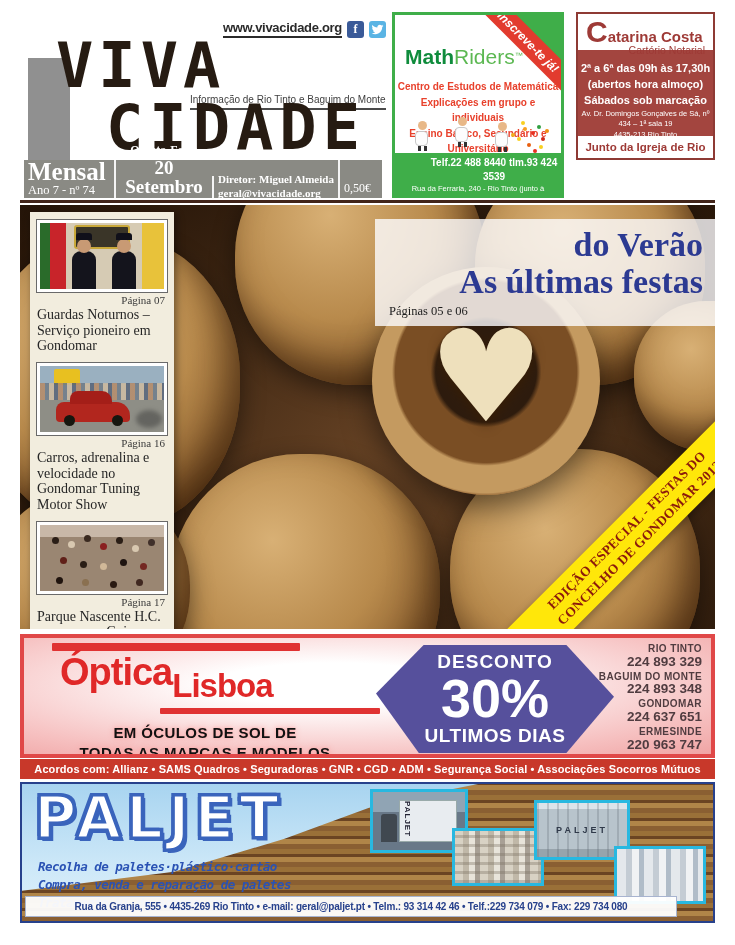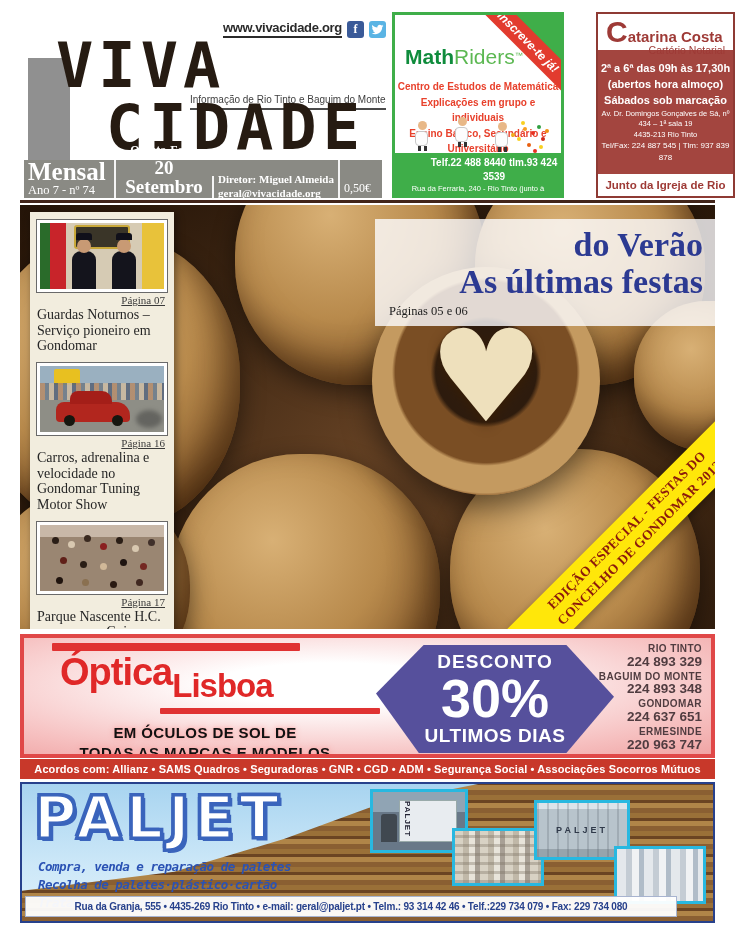--- a/index.html
+++ b/index.html
@@ -47,21 +47,21 @@
   .kid .kb { width:13px; height:15px; background:#fdfdfd; border:1px solid #c8c8c8; border-radius:4px; margin-top:1px; }
   .kid .kl { width:9px; height:5px; border-left:3px solid #333; border-right:3px solid #333; margin:0 auto; }
   .confetti { position:absolute; right:34px; top:10px; width:4px; height:4px; border-radius:50%; background:#f8a020;
     box-shadow:8px 4px 0 #e83020, -6px 10px 0 #f8d020, 14px -2px 0 #30a040, 4px 16px 0 #e86010, -12px 6px 0 #f0b020, 18px 10px 0 #d02818, -2px -6px 0 #f8d020, 10px 22px 0 #e83020, 22px 2px 0 #f09010, 16px 18px 0 #f8d020; }
   .mr-foot { position:absolute; bottom:0; left:0; width:100%; height:42px; background:#3fae49; color:#fff; text-align:center; padding-top:3px; }
   .mr-phone { font:bold 10px "Liberation Sans", sans-serif; line-height:1.4;margin-left:32px; }
   .mr-addr { font:7.5px "Liberation Sans", sans-serif; line-height:1.4; }
   .mr-web { font:bold 9px "Liberation Sans", sans-serif; line-height:1.5; cursor:pointer; }
 
   
-  .ad-notary { position:absolute; left:596px; top:12px; width:139px; height:186px; background:#a3453f; border:2px solid #8e3a34; overflow:hidden; }
+  .ad-notary { position:absolute; left:576px; top:12px; width:139px; height:148px; background:#a3453f; border:2px solid #8e3a34; overflow:hidden; }
   .cat-top { position:absolute; top:0; left:0; width:100%; height:36px; background:#fff; padding:3px 8px 0; }
   .cat-name { font:bold 15px "Liberation Sans", sans-serif; color:#9e3a36; line-height:1; }
   .cat-name::first-letter { font-size:200%; }
   .cat-sub { text-align:right; font:10.5px "Liberation Sans", sans-serif; color:#9e3a36; margin-top:-3px; }
   .cat-body { position:absolute; top:36px; bottom:22px; left:0; right:0; color:#fff; text-align:center; }
   .cat-hours { margin-top:11px; font:bold 11px "Liberation Sans", sans-serif; line-height:1.45; }
   .cat-box { background:#fff; margin:9px 7px 7px; padding:4px 1px; border-radius:2px; color:#141414; font:bold 8.5px "Liberation Sans", sans-serif; line-height:1.5; }
   .cat-addr { font:7.5px "Liberation Sans", sans-serif; line-height:1.4; }
   .cat-addr3 { font:8px "Liberation Sans", sans-serif; line-height:1.5; }
   .cat-foot { position:absolute; bottom:0; left:0; width:100%; height:22px; background:#fff; color:#9e3a36; font:bold 11.5px "Liberation Sans", sans-serif; line-height:22px; text-align:center; }
@@ -86,21 +86,21 @@
   .headline-line { display:block; text-align:right; font:bold 34px "Liberation Serif", serif; color:#2c3a92; line-height:1.08; }
   .pages-ref { font:12.5px "Liberation Serif", serif; color:#1c1c1c; margin-top:4px; }
   .ribbon { position:absolute; left:458px; top:308px; width:310px; padding:6px 25px; background:#ffe70a; transform:rotate(-45deg); z-index:5;
     text-align:center; font:bold 13.5px "Liberation Serif", serif; color:#8c1a0c; line-height:1.3; letter-spacing:.3px; box-shadow:0 2px 8px rgba(0,0,0,.35); }
 
   
   .sidebar { position:absolute; left:10px; top:7px; width:144px; background:#f2edde; padding:8px 7px 6px; z-index:4; box-shadow:2px 3px 8px rgba(0,0,0,.45); }
   .story { margin-bottom:9px; }
   .story:last-child { margin-bottom:0; }
   .thumb { position:relative; width:100%; height:72px; border:3px solid #fff; outline:1px solid #6a6a6a; overflow:hidden; }
-  .pageref { text-align:right; font:11px "Liberation Serif", serif; color:#3a3a3a; margin:2px 2px 1px 0;text-decoration:underline; }
+  .pageref { text-align:right; font:11px "Liberation Serif", serif; color:#3a3a3a; margin:2px 2px 1px 0; }
   .story-title { font:14px "Liberation Serif", serif; color:#262626; line-height:1.12; }
   
   .t1 { background:linear-gradient(90deg, #2a6b2a 0 10px, #c8242a 10px 26px, #d6cbb4 26px 102px, #e8c23a 102px 100%); }
   .t1-emblem { position:absolute; left:34px; top:2px; width:56px; height:24px; background:#3a3528; border:2px solid #c8a83a; border-radius:3px; }
   .guard { position:absolute; bottom:0; width:24px; height:38px; background:#14141c; border-radius:9px 9px 0 0; }
   .guard::before { content:""; position:absolute; top:-12px; left:5px; width:14px; height:14px; border-radius:50%; background:#c89a74; }
   .guard::after { content:""; position:absolute; top:-18px; left:4px; width:16px; height:7px; border-radius:3px 3px 0 0; background:#10101a; }
   .g1 { left:32px; } .g2 { left:72px; }
   
   .t2 { background:linear-gradient(180deg, #9ab0c0 0 28%, #c0b8a8 28% 52%, #8e8e86 52% 100%); }
@@ -341,22 +341,22 @@
 
       </div>
     </div>
   </div>
   <div class="agree-bar">Acordos com: Allianz • SAMS Quadros • Seguradoras • GNR • CGD • ADM • Segurança Social • Associações Socorros Mútuos</div>
 
   <div class="ad-paljet">
     <div class="pj-pallets"></div>
     <div class="pj-brand">PALJET</div>
     <div class="pj-lines">
+      <div class="pj-line">Recolha de paletes·plástico·cartão</div>
       <div class="pj-line">Compra, venda e reparação de paletes</div>
-      <div class="pj-line">Recolha de paletes·plástico·cartão</div>
       <div class="pj-line">Tratamento HT de acordo com NIMF-15</div>
     </div>
     <div class="pj-inset pj-truck">
       <div class="pj-cab"></div>
       <div class="pj-trailer"></div>
       <div class="pj-truck-label">PALJET</div>
     </div>
     <div class="pj-inset pj-bales">
         <div class="pj-bales-ov"></div>
       </div>

